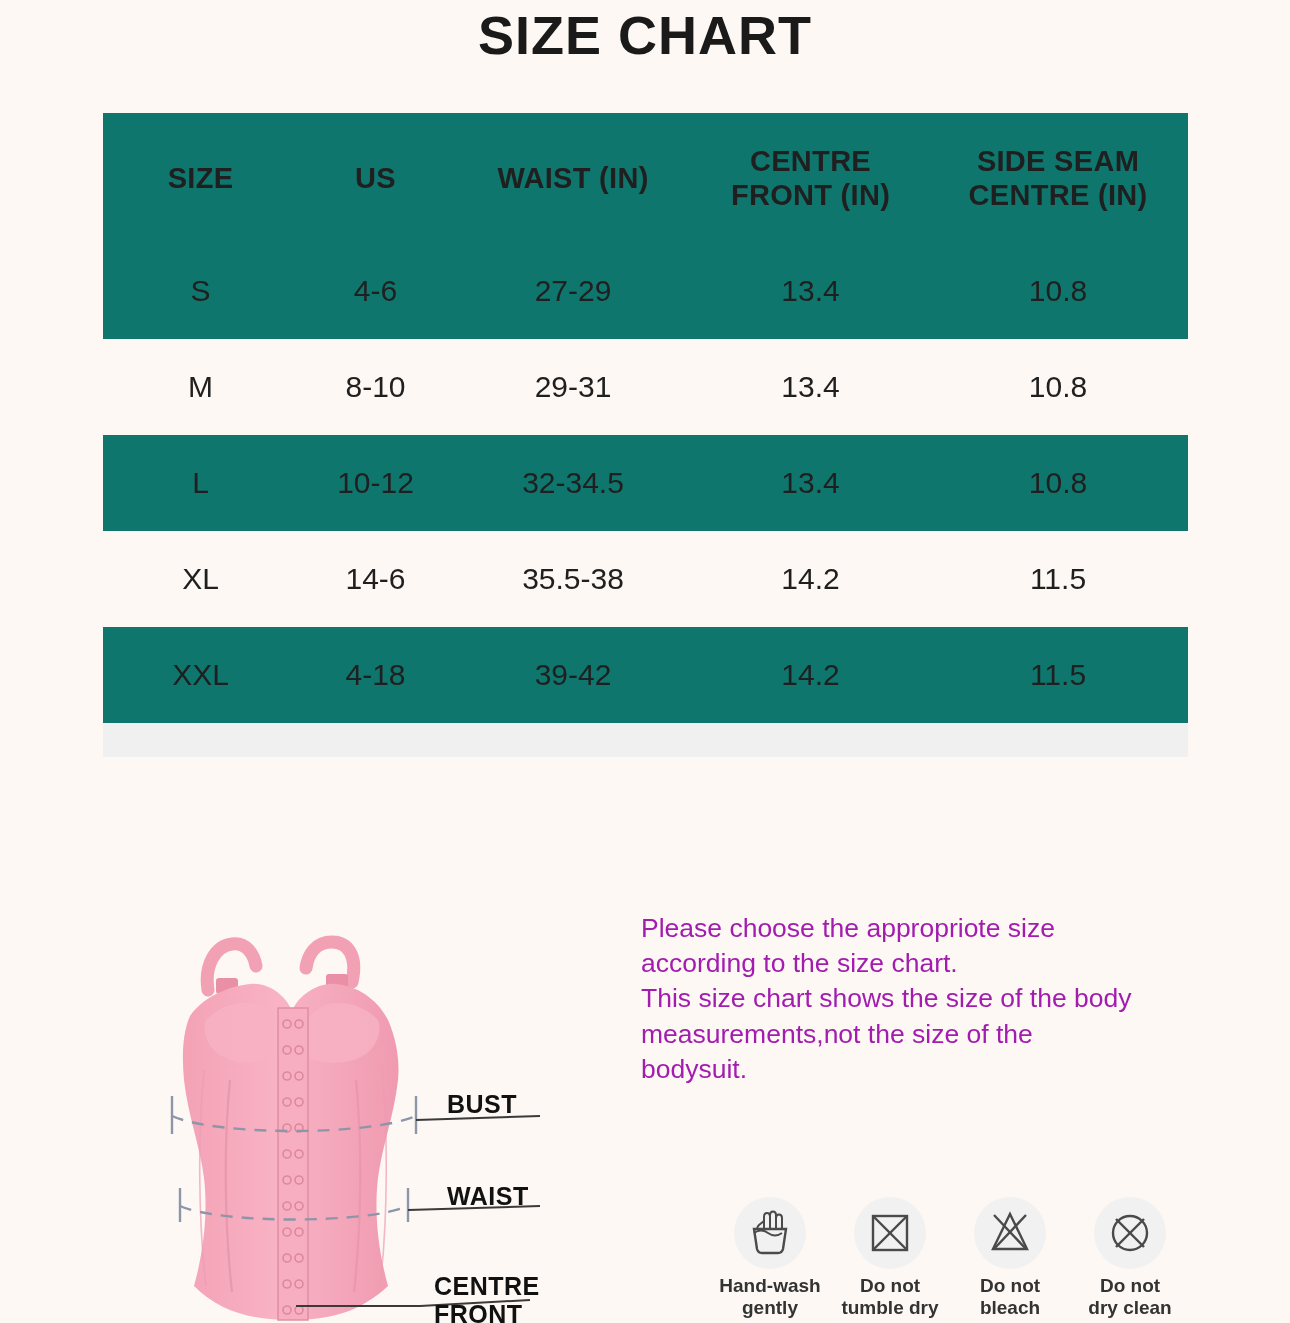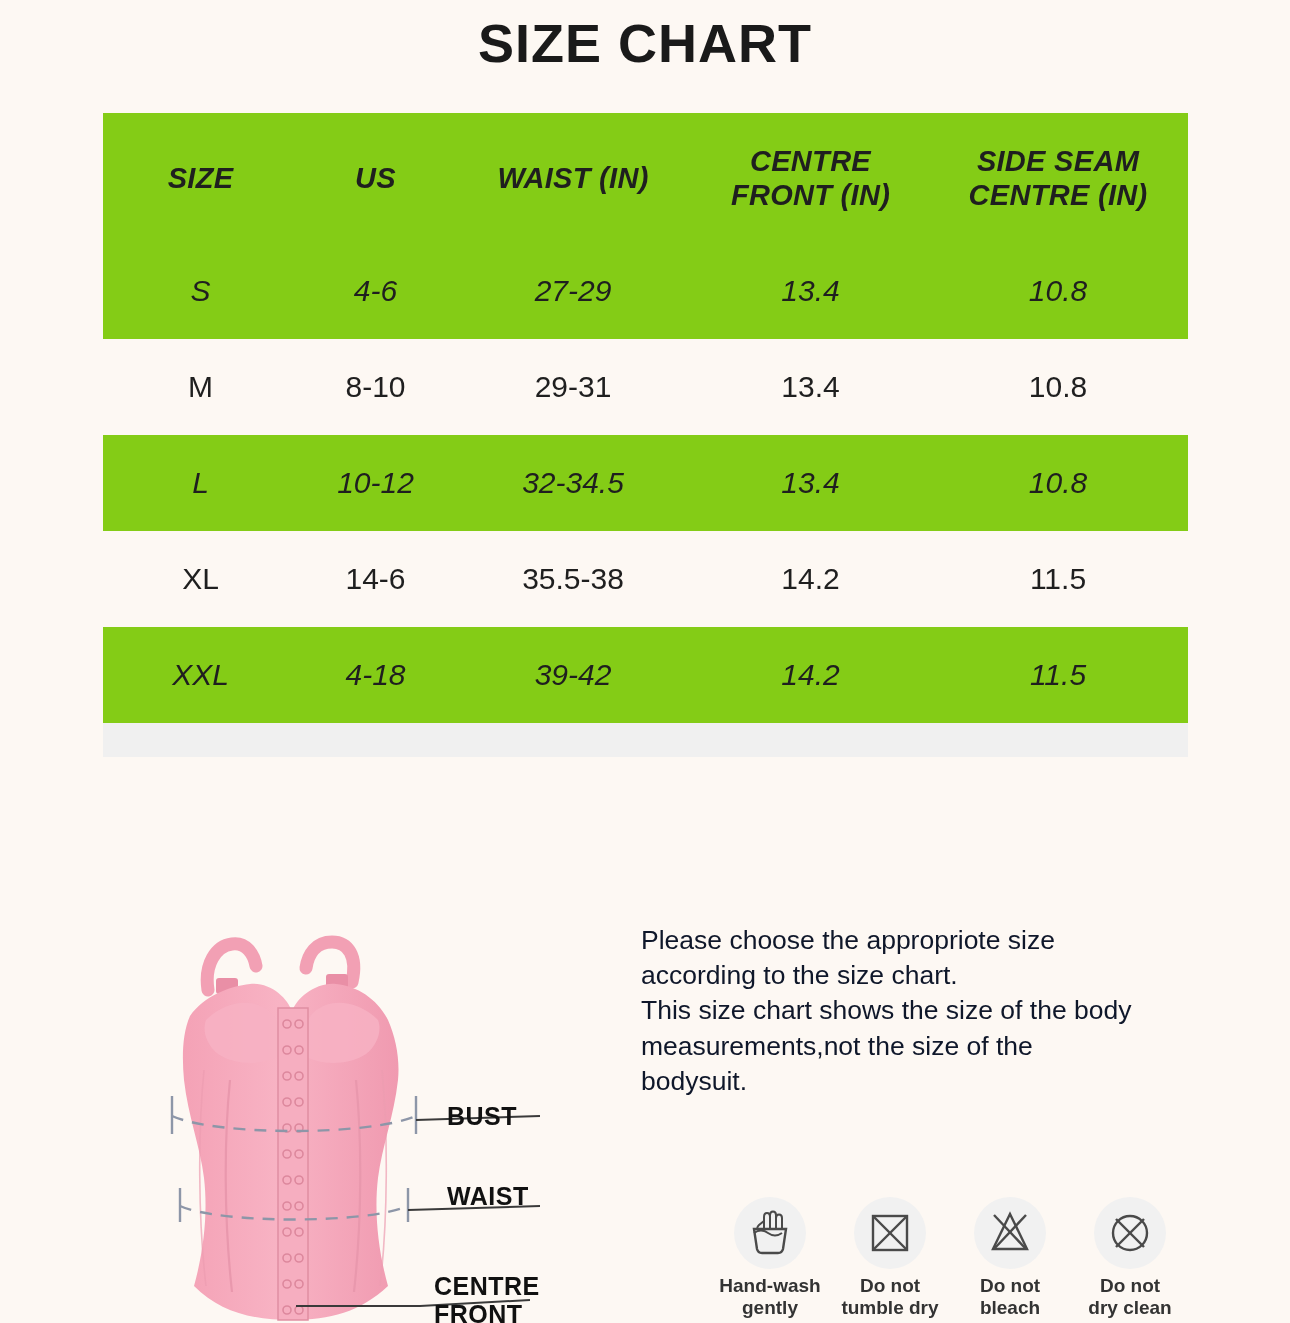--- a/index.html
+++ b/index.html
@@ -20,21 +20,21 @@
     height: 1323px;
     position: relative;
     background: #fdf8f3;
   }
   .title {
     text-align: center;
     font-size: 54px;
     font-weight: bold;
     letter-spacing: 1px;
     color: #1a1a1a;
-    padding-top: 12px;
+    padding-top: 4px;
     margin: 0;
   }
 
   
   .table-wrap {
     position: absolute;
     left: 103px;
     top: 113px;
     width: 1085px;
   }
@@ -58,22 +58,21 @@
     height: 130px;
     line-height: 1.18;
     letter-spacing: .3px;
   }
   table.size-chart tbody td {
     height: 96px;
     font-weight: normal;
     font-size: 30px;
   }
   tr.shaded {
-    background: #84cc16;
-    font-style: italic;
+    background: #0f766e;
   }
   tr.plain {
     background: transparent;
   }
   .col-size  { width: 195px; }
   .col-us    { width: 155px; }
   .col-waist { width: 240px; }
   .col-cf    { width: 235px; }
   .col-ssl   { width: 260px; }
   .footer-band {
@@ -93,25 +92,25 @@
   .garment {
     position: absolute;
     left: 120px;
     top: 15px;
     width: 520px;
     height: 403px;
   }
   .note {
     position: absolute;
     left: 641px;
-    top: 18px;
+    top: 6px;
     width: 560px;
     font-size: 26.5px;
     line-height: 1.33;
-    color: #0f172a;
+    color: #a21caf;
   }
   .note p { margin: 0; }
 
   
   .care-row {
     position: absolute;
     left: 645px;
     top: 292px;
     width: 545px;
     display: flex;
@@ -300,21 +299,21 @@
 
         <path d="M60 286 C100 304 248 304 288 286" fill="none" stroke="#8d96a8" stroke-width="2.4" stroke-dasharray="12 9"></path>
         <path d="M60 268 L60 302" stroke="#8d96a8" stroke-width="2.4"></path>
         <path d="M288 268 L288 302" stroke="#8d96a8" stroke-width="2.4"></path>
         <path d="M288 290 L420 286" stroke="#3a3a3a" stroke-width="2"></path>
 
         <path d="M176 386 L300 386 L410 380" stroke="#3a3a3a" stroke-width="2" fill="none"></path>
       </svg>
     </div>
 
-    <div class="meas-label lbl-bust" style="position:absolute;left:447px;top:198px;">BUST</div>
+    <div class="meas-label lbl-bust" style="position:absolute;left:447px;top:186px;">BUST</div>
     <div class="meas-label lbl-waist" style="position:absolute;left:447px;top:278px;">WAIST</div>
     <div class="meas-label" style="position:absolute;left:434px;top:368px;">
       <div>CENTRE</div>
       <div>FRONT</div>
     </div>
 
     <div class="note">
       <p>Please choose the appropriote size</p>
       <p>according to the size chart.</p>
       <p>This size chart shows the size of the body</p>

